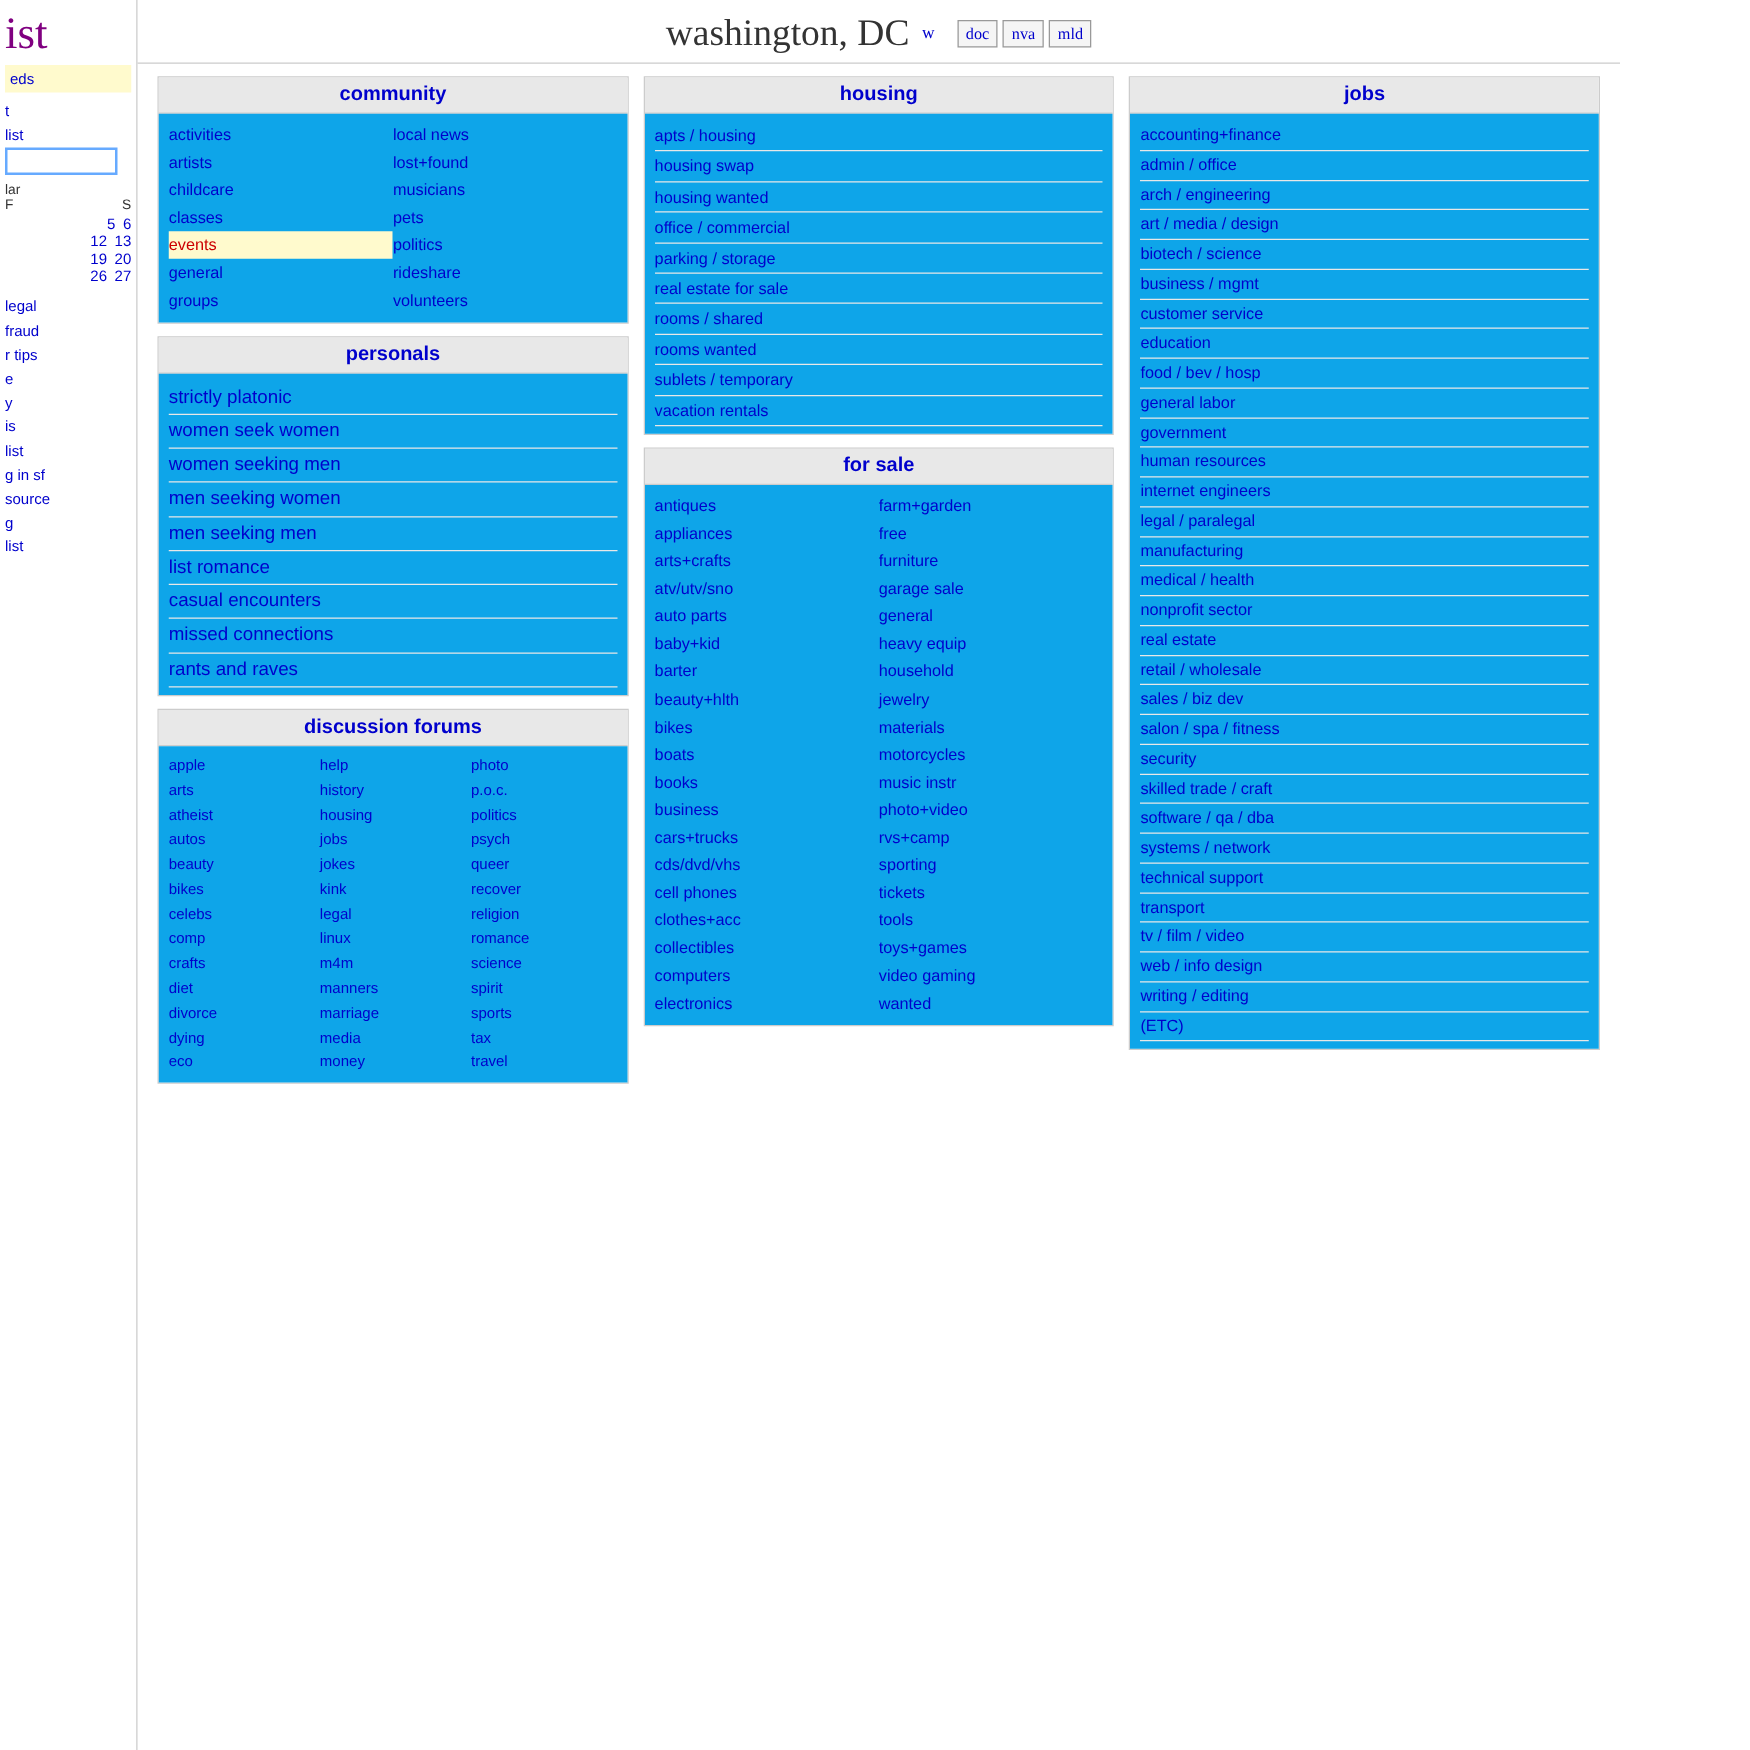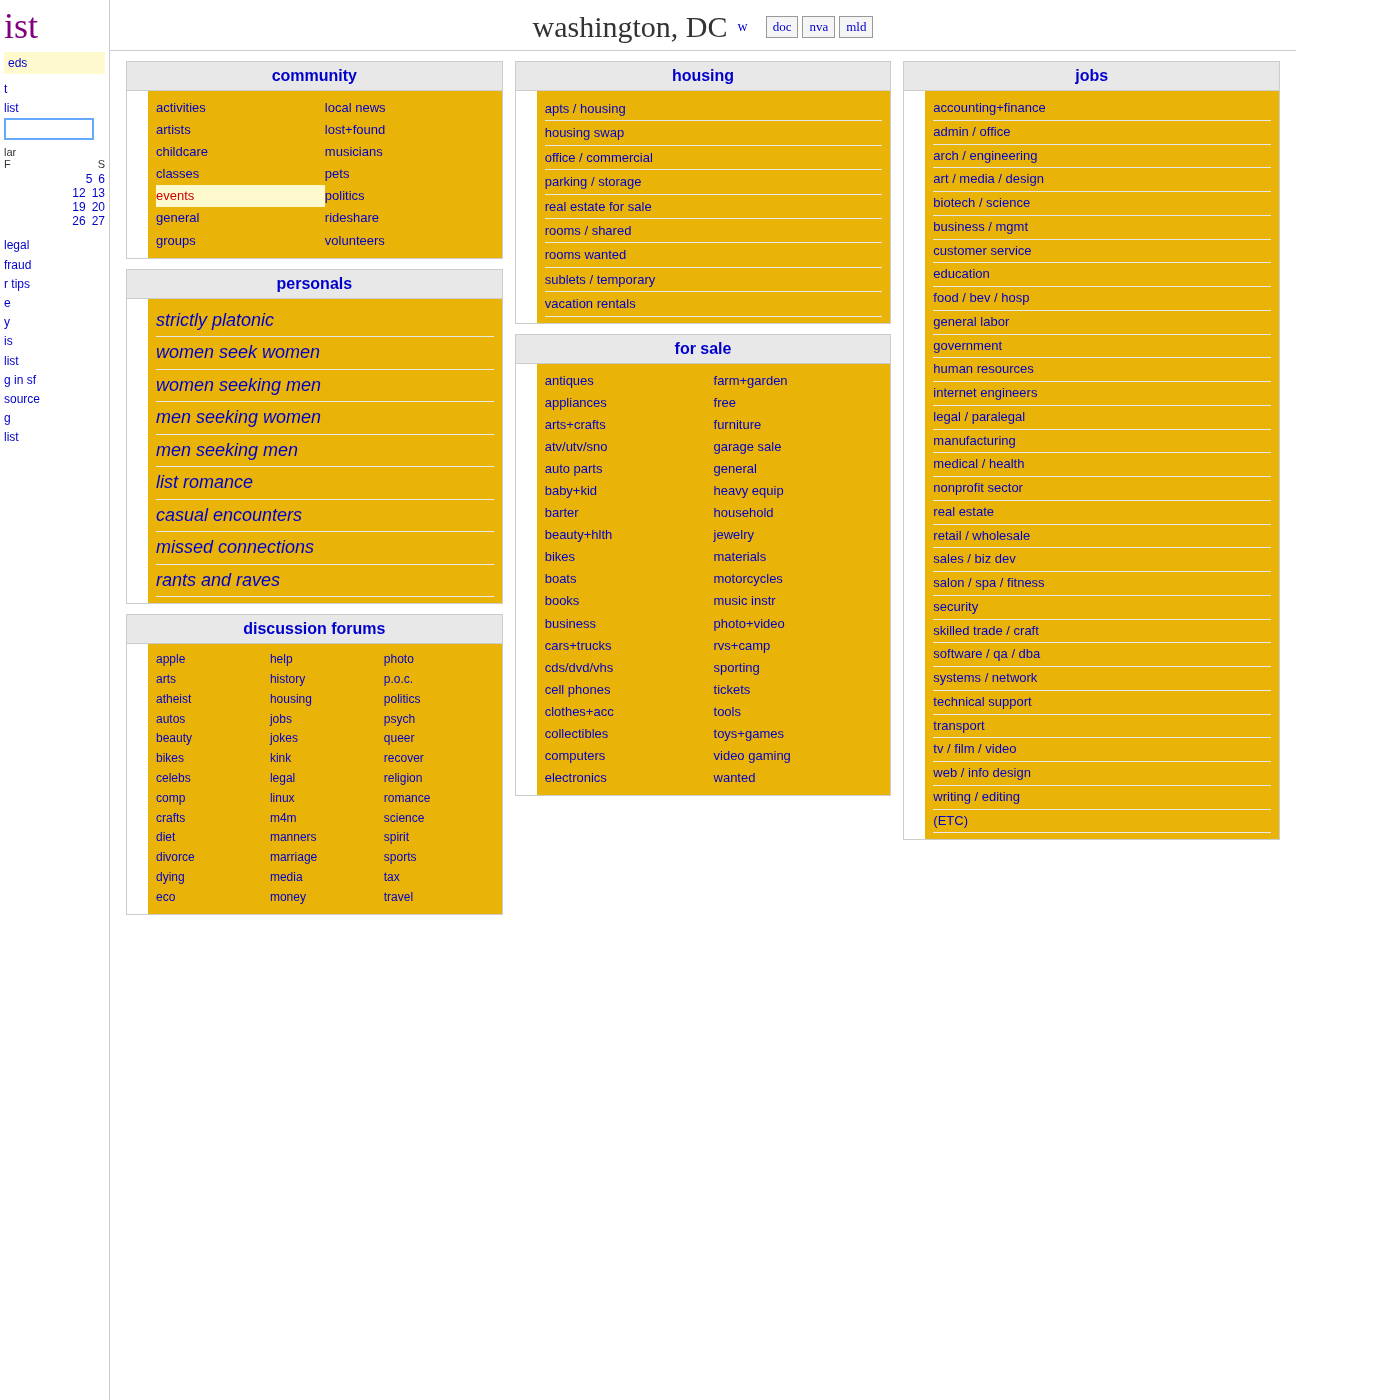--- a/index.html
+++ b/index.html
@@ -137,22 +137,21 @@
       background: #e8e8e8;
       text-align: center;
       padding: 5px 0;
       font-weight: bold;
       font-size: 16px;
       color: #00c;
       border-bottom: 1px solid #ccc;
     }
     .section-body {
       padding: 6px 8px;
-      background: #eab308;
-      margin-left: 21px;
+      background: #0ea5e9;
     }
 
     
     .community-grid {
       display: flex;
       gap: 0;
     }
     .community-col {
       flex: 1;
     }
@@ -198,23 +197,22 @@
       color: #00c;
       font-size: 13px;
       border-bottom: 1px solid #e8e8e8;
     }
 
     
     .personals-links a {
       display: block;
       line-height: 1.75;
       color: #00c;
-      font-size: 18px;
+      font-size: 15px;
       border-bottom: 1px solid #e8e8e8;
-      font-style: italic;
     }
 
     
     .forums-grid {
       display: flex;
       gap: 4px;
     }
     .forums-col {
       flex: 1;
     }
@@ -390,20 +388,21 @@
 
       </div>
 
       <div class="col">
 
         <div class="section-box">
           <div class="section-header">housing</div>
           <div class="section-body housing-links">
             <a>apts / housing</a>
             <a>housing swap</a>
+            <a>housing wanted</a>
             <a>office / commercial</a>
             <a>parking / storage</a>
             <a>real estate for sale</a>
             <a>rooms / shared</a>
             <a>rooms wanted</a>
             <a>sublets / temporary</a>
             <a>vacation rentals</a>
           </div>
         </div>
 

